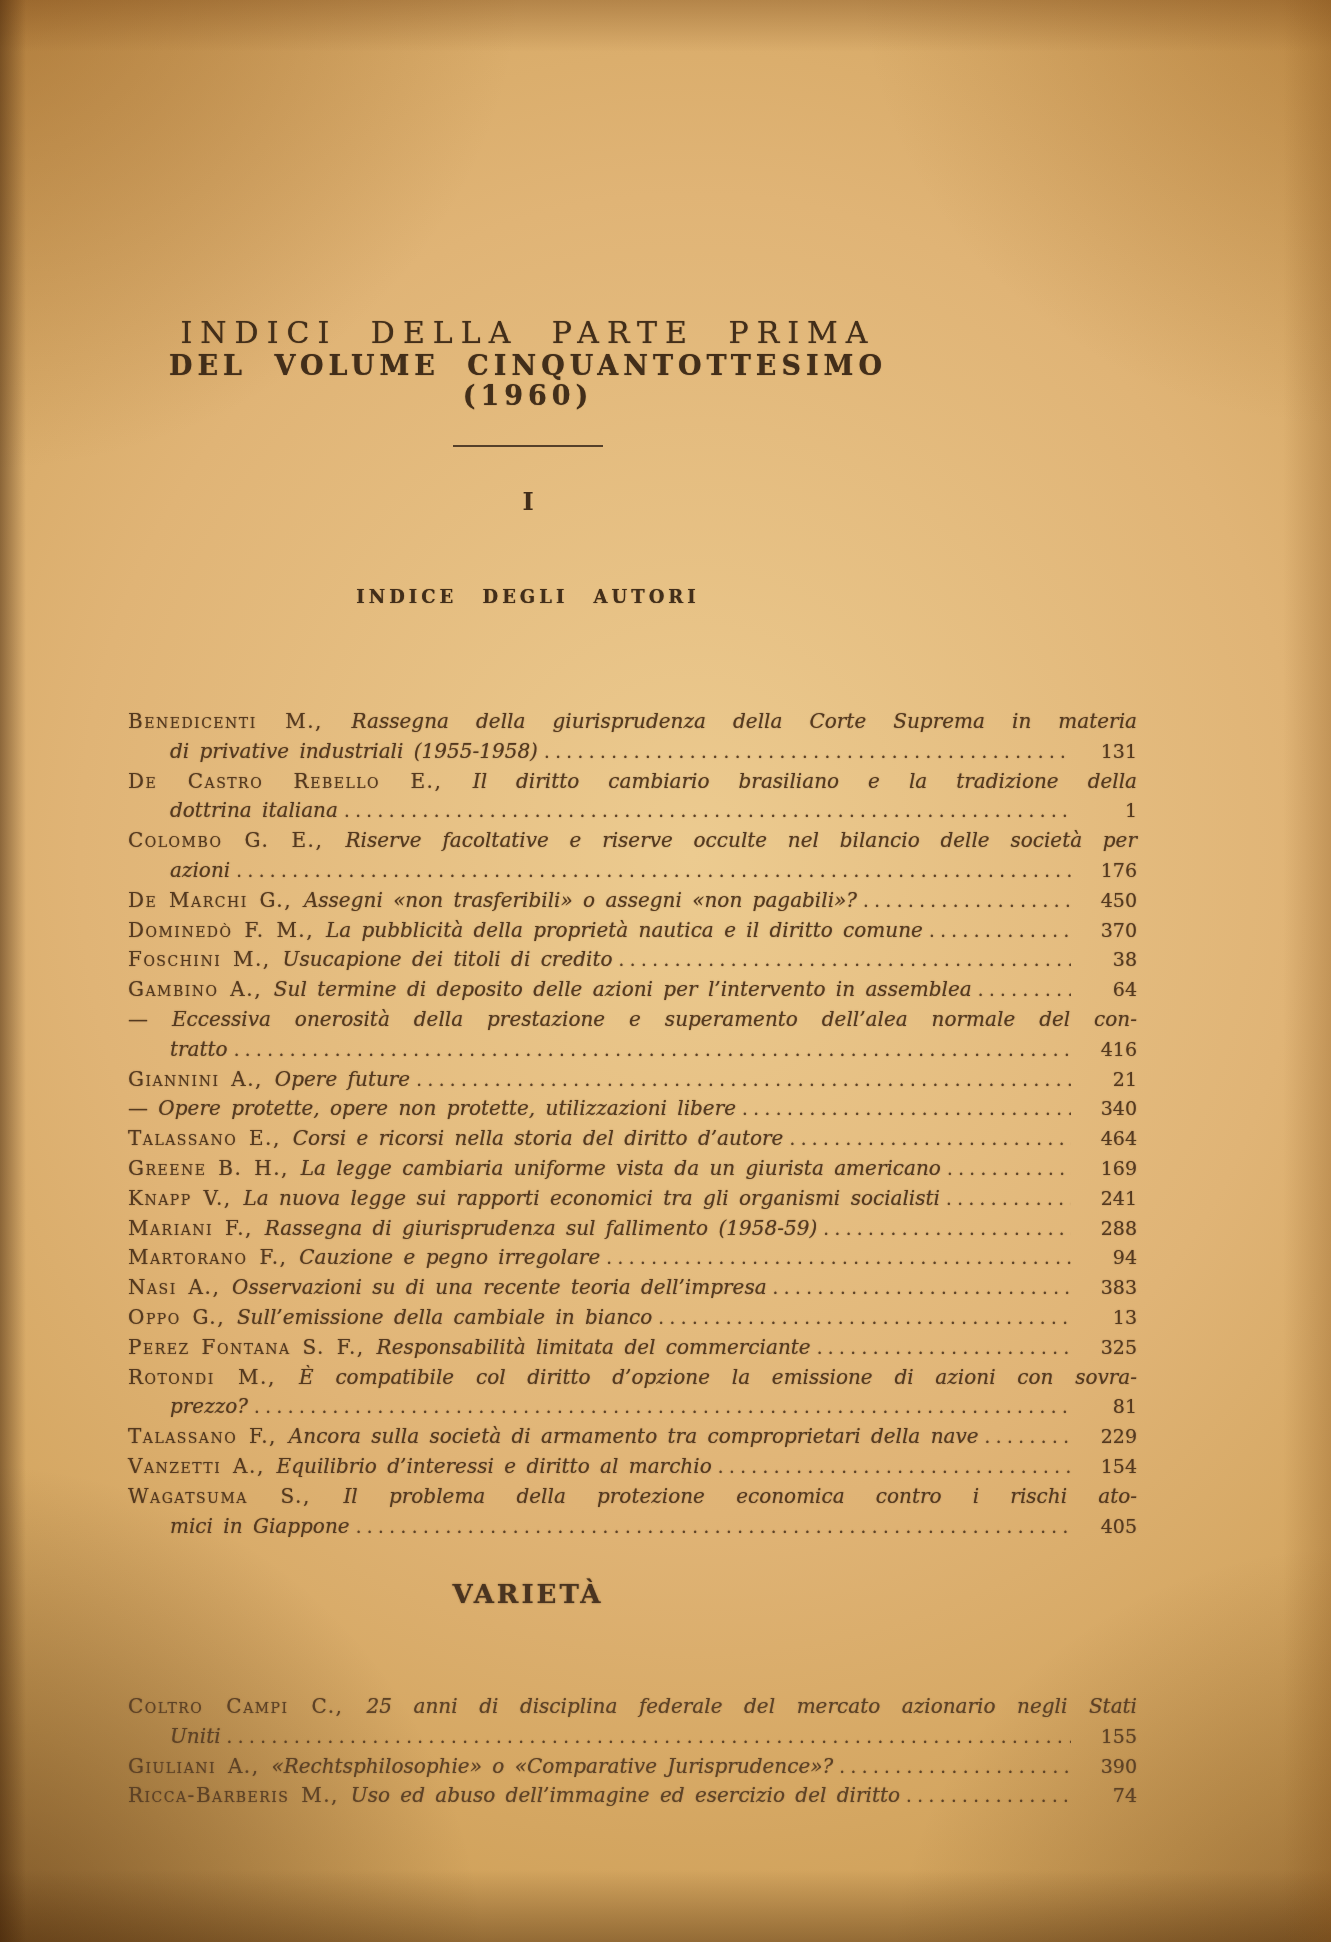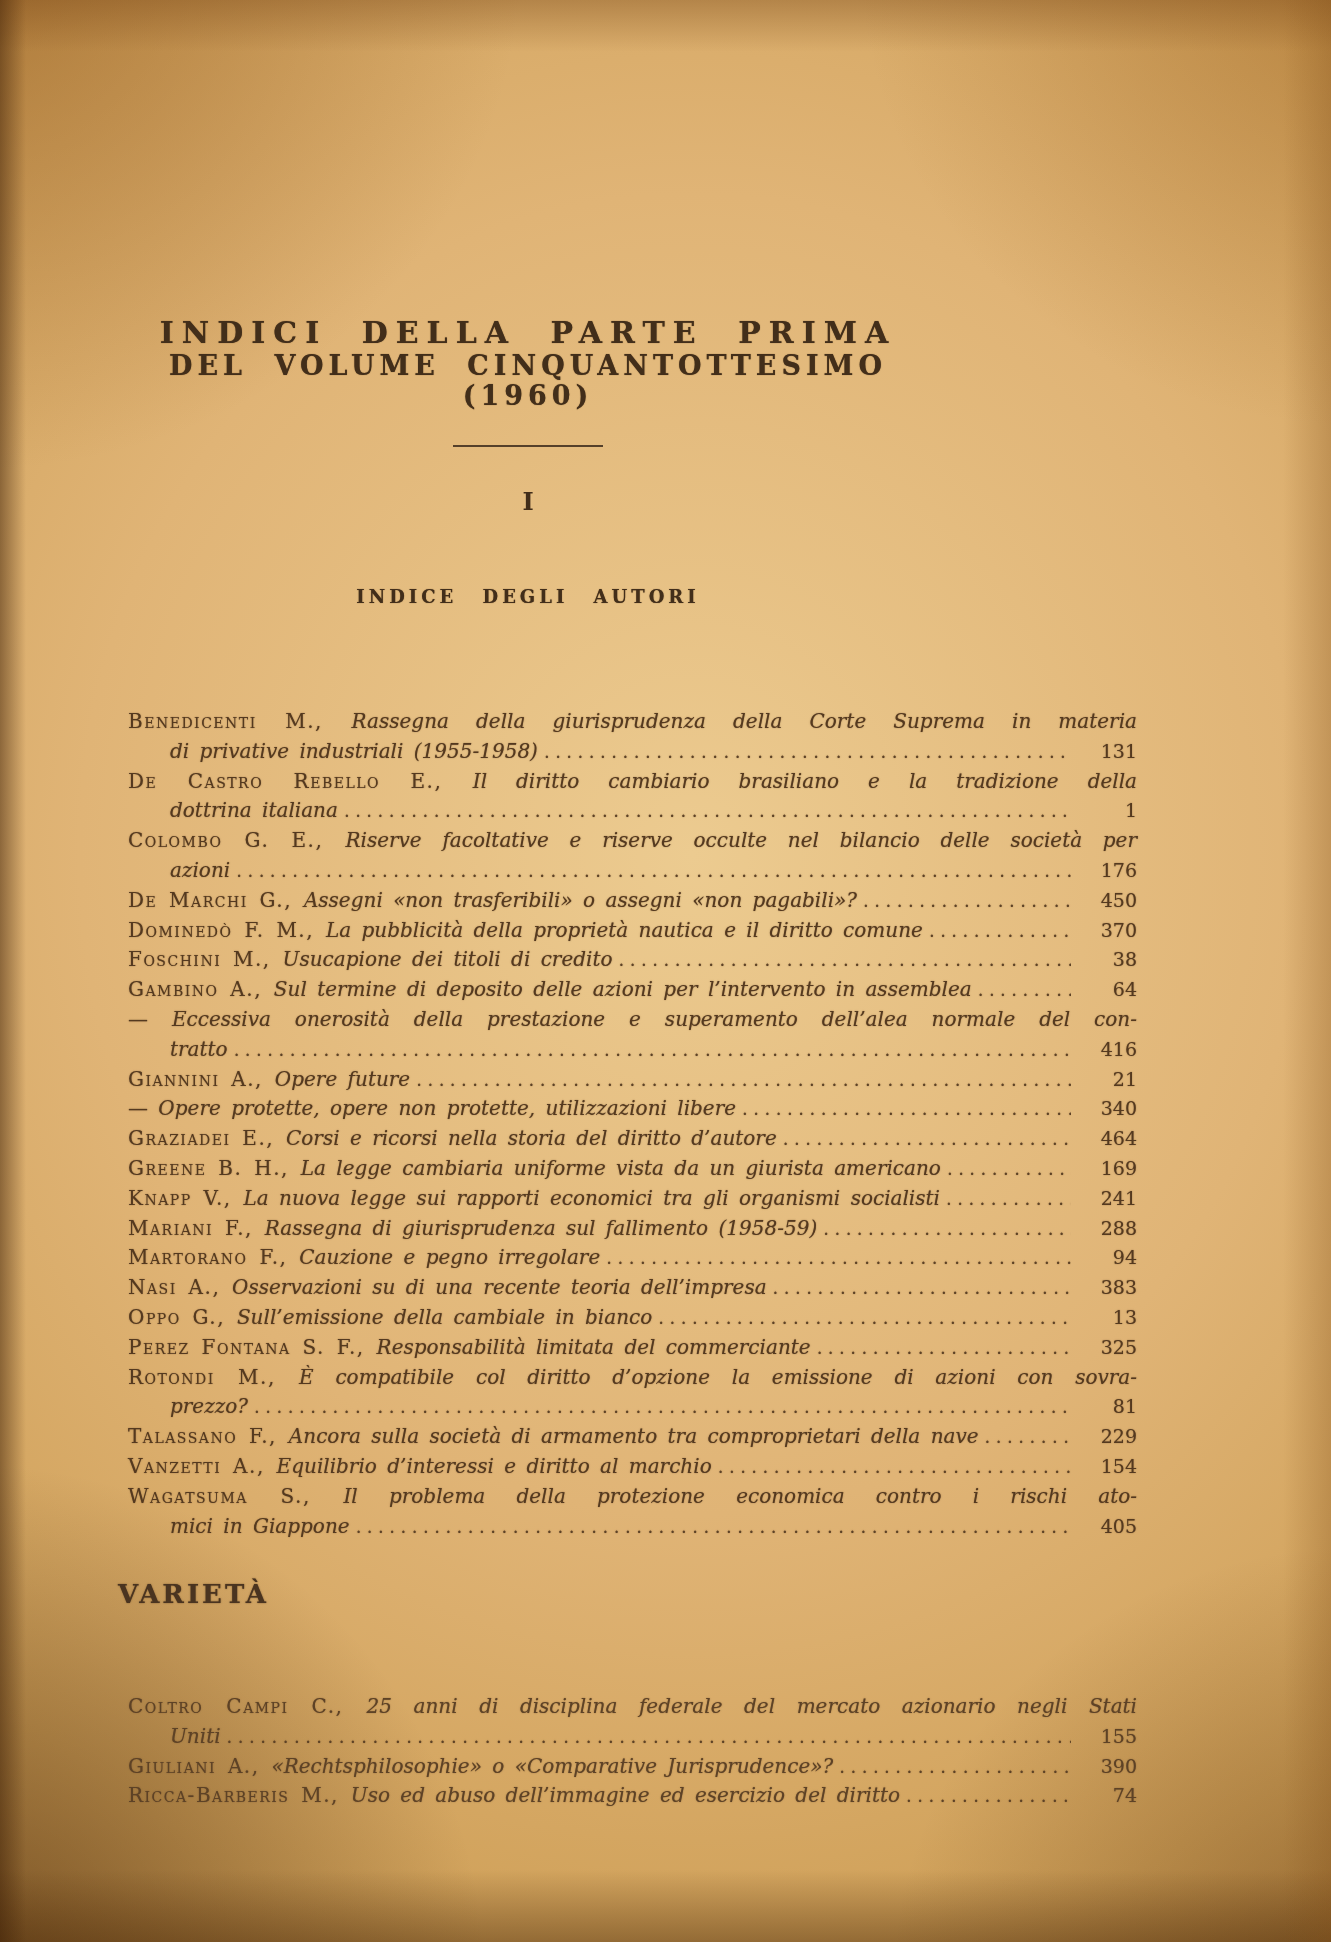--- a/index.html
+++ b/index.html
@@ -18,29 +18,29 @@
       radial-gradient(50% 32% at 102% 102%, rgba(86,48,12,.44), rgba(86,48,12,0) 70%),
       radial-gradient(55% 35% at -2% -2%, rgba(140,84,28,.50), rgba(140,84,28,0) 75%),
       radial-gradient(50% 32% at 102% -2%, rgba(150,92,30,.42), rgba(150,92,30,0) 75%),
       radial-gradient(115% 85% at 52% 44%, #eccb90 0%, #e0b476 40%, #cfa058 68%, #b5813a 100%);
     background-color:#c6914a;
   }
   .headings{
     position:absolute;left:118px;top:315px;width:820px;text-align:center;
     color:#422e1a;filter:blur(0.25px);
   }
-  .t1{font-size:30px;font-weight:bold;letter-spacing:8px;word-spacing:16px;line-height:36px;
+  .t1{font-size:30px;font-weight:normal;letter-spacing:8px;word-spacing:16px;line-height:36px;
       text-shadow:0 0 1px rgba(80,55,28,.8);}
   .t2{font-size:27px;font-weight:bold;letter-spacing:5px;word-spacing:13px;line-height:30px;
       text-shadow:0 0 1px rgba(80,55,28,.8);}
   .rule{width:150px;height:2px;background:#55402a;margin:34px auto 0;}
   .numeral{font-size:24px;font-weight:bold;line-height:30px;margin-top:40px;}
   .sec{font-size:18px;font-weight:bold;letter-spacing:4px;word-spacing:15px;line-height:34px;
        margin-top:63px;text-shadow:0 0 1px rgba(80,55,28,.8);}
-  .sec2wrap{position:absolute;left:118px;top:1577px;width:820px;text-align:left;
+  .sec2wrap{position:absolute;left:118px;top:1577px;width:820px;text-align:center;
        color:#4a3420;filter:blur(0.6px);}
   .sec2{font-size:26px;font-weight:bold;letter-spacing:3px;line-height:34px;
        text-shadow:0 0 1.5px rgba(90,62,32,.9);}
   .entries{
     position:absolute;left:128px;width:1009px;
     font-size:20px;line-height:29.8px;color:#54391f;word-spacing:4px;
     text-shadow:0 0 1.3px rgba(100,70,40,.75);
     filter:blur(0.3px);
     margin-top:39px;
   }
@@ -128,21 +128,21 @@
         <span class="dots"></span>
         <span class="page">21</span>
       </div>
       <div class="line">
         <span class="author dash">—</span>
         <span class="ititle">Opere protette, opere non protette, utilizzazioni libere</span>
         <span class="dots"></span>
         <span class="page">340</span>
       </div>
       <div class="line">
-        <span class="author">Graziadei E.,</span>
+        <span class="author">Talassano E.,</span>
         <span class="ititle">Corsi e ricorsi nella storia del diritto d’autore</span>
         <span class="dots"></span>
         <span class="page">464</span>
       </div>
       <div class="line">
         <span class="author">Greene B. H.,</span>
         <span class="ititle">La legge cambiaria uniforme vista da un giurista americano</span>
         <span class="dots"></span>
         <span class="page">169</span>
       </div>

